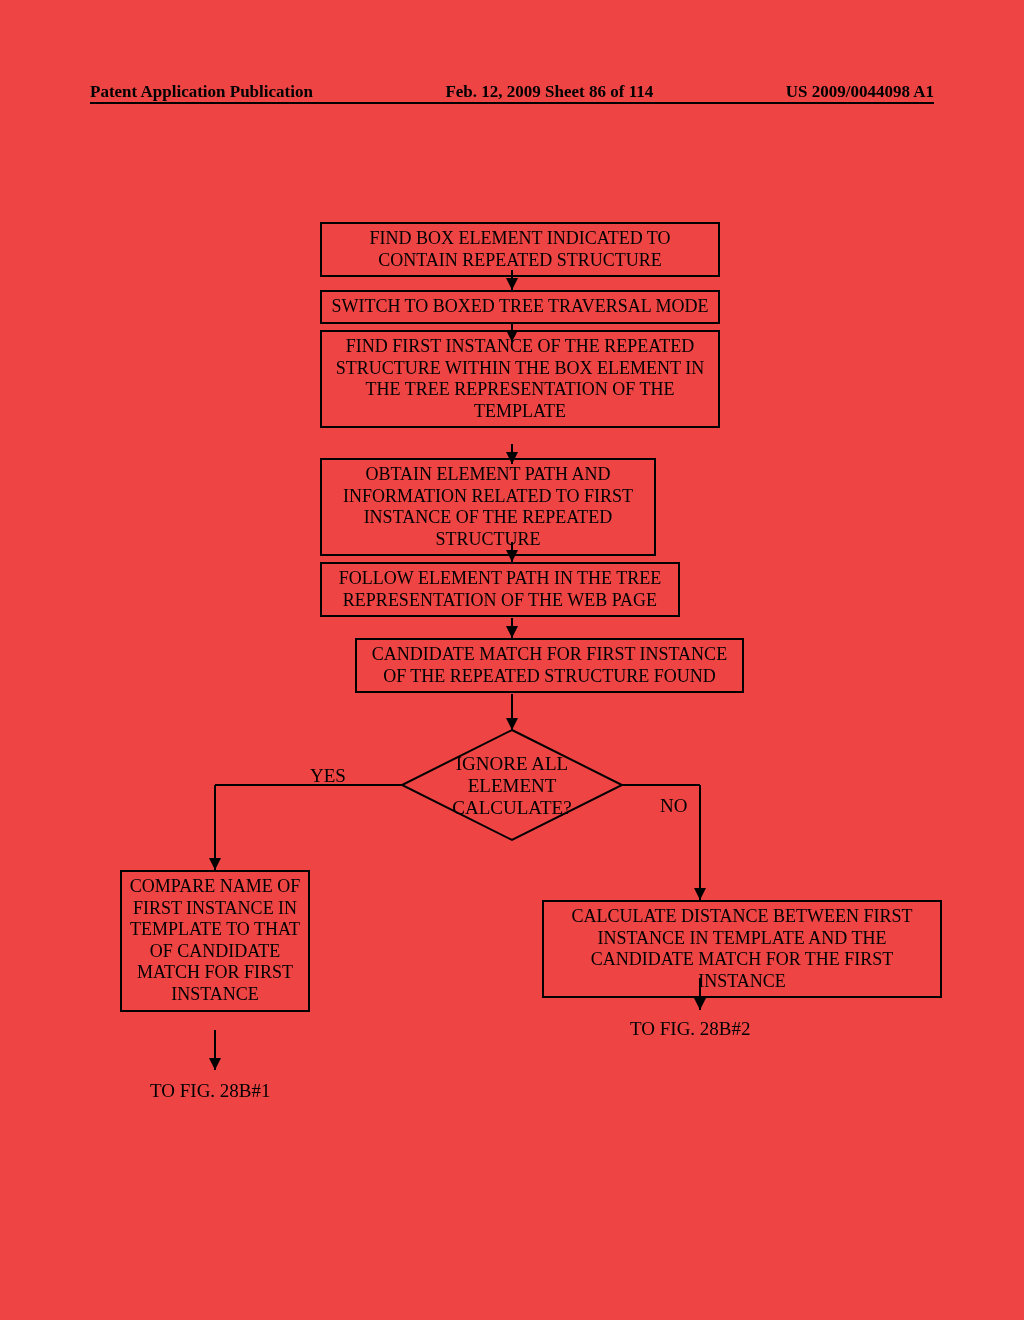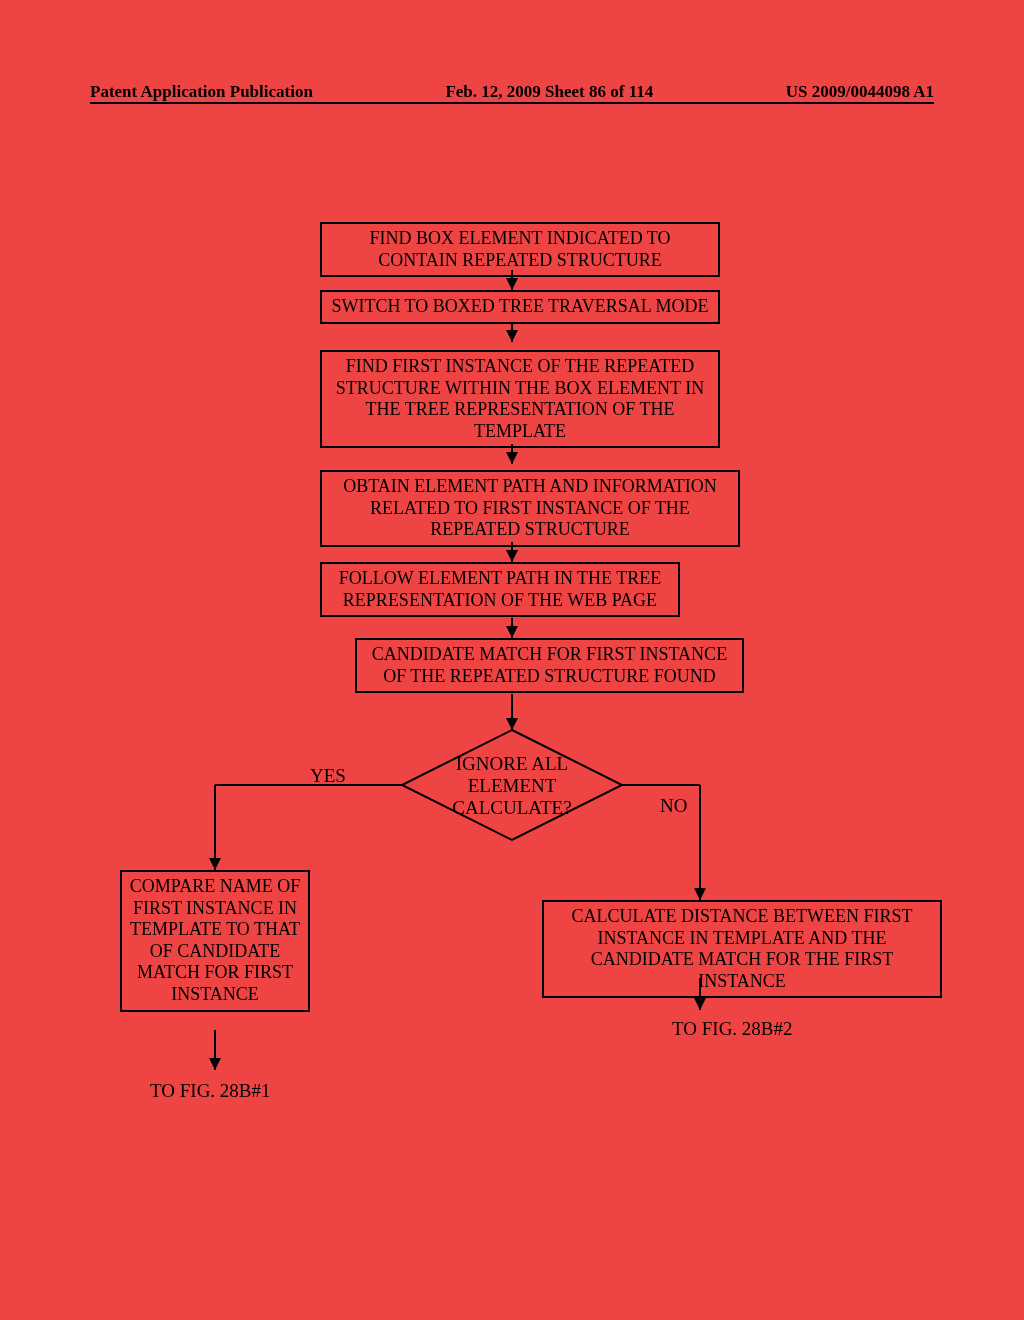--- a/index.html
+++ b/index.html
@@ -110,29 +110,29 @@
       <line x1="622" y1="575" x2="700" y2="575" stroke="#000" stroke-width="2"></line>
       <line x1="700" y1="575" x2="700" y2="690" stroke="#000" stroke-width="2" marker-end="url(#ah)"></line>
 
       <line x1="215" y1="820" x2="215" y2="860" stroke="#000" stroke-width="2" marker-end="url(#ah)"></line>
 
       <line x1="700" y1="768" x2="700" y2="800" stroke="#000" stroke-width="2" marker-end="url(#ah)"></line>
     </svg>
 
     <div class="box" style="left:320px; top:12px;  width:400px;">FIND BOX ELEMENT INDICATED TO CONTAIN REPEATED STRUCTURE</div>
     <div class="box" style="left:320px; top:80px;  width:400px;">SWITCH TO BOXED TREE TRAVERSAL MODE</div>
-    <div class="box" style="left:320px; top:140px; width:400px;">FIND FIRST INSTANCE OF THE REPEATED STRUCTURE WITHIN THE BOX ELEMENT IN THE TREE REPRESENTATION OF THE TEMPLATE</div>
-    <div class="box" style="left:320px; top:260px; width:420px;">OBTAIN ELEMENT PATH AND INFORMATION RELATED TO FIRST INSTANCE OF THE REPEATED STRUCTURE</div>
+    <div class="box" style="left:320px; top:120px; width:400px;">FIND FIRST INSTANCE OF THE REPEATED STRUCTURE WITHIN THE BOX ELEMENT IN THE TREE REPRESENTATION OF THE TEMPLATE</div>
+    <div class="box" style="left:320px; top:248px; width:336px;">OBTAIN ELEMENT PATH AND INFORMATION RELATED TO FIRST INSTANCE OF THE REPEATED STRUCTURE</div>
     <div class="box" style="left:320px; top:352px; width:360px;">FOLLOW ELEMENT PATH IN THE TREE REPRESENTATION OF THE WEB PAGE</div>
     <div class="box" style="left:320px; top:428px; width:389px;margin-left:35px;">CANDIDATE MATCH FOR FIRST INSTANCE OF THE REPEATED STRUCTURE FOUND</div>
 
     <div class="label" style="left:430px; top:543px; width:164px; line-height:1.15;">IGNORE ALL ELEMENT CALCULATE?</div>
 
     <div class="label" style="left:310px; top:555px;">YES</div>
     <div class="label" style="left:660px; top:555px;margin-top:30px;">NO</div>
 
     <div class="box" style="left:120px; top:660px; width:190px;">COMPARE NAME OF FIRST INSTANCE IN TEMPLATE TO THAT OF CANDIDATE MATCH FOR FIRST INSTANCE</div>
     <div class="box" style="left:500px; top:690px; width:400px;margin-left:42px;">CALCULATE DISTANCE BETWEEN FIRST INSTANCE IN TEMPLATE AND THE CANDIDATE MATCH FOR THE FIRST INSTANCE</div>
 
     <div class="label" style="left:150px; top:870px;">TO FIG. 28B#1</div>
-    <div class="label" style="left:630px; top:808px;margin-left:42px;">TO FIG. 28B#2</div>
+    <div class="label" style="left:630px; top:808px;">TO FIG. 28B#2</div>
   </div>
 </div>
 
 </body></html>

